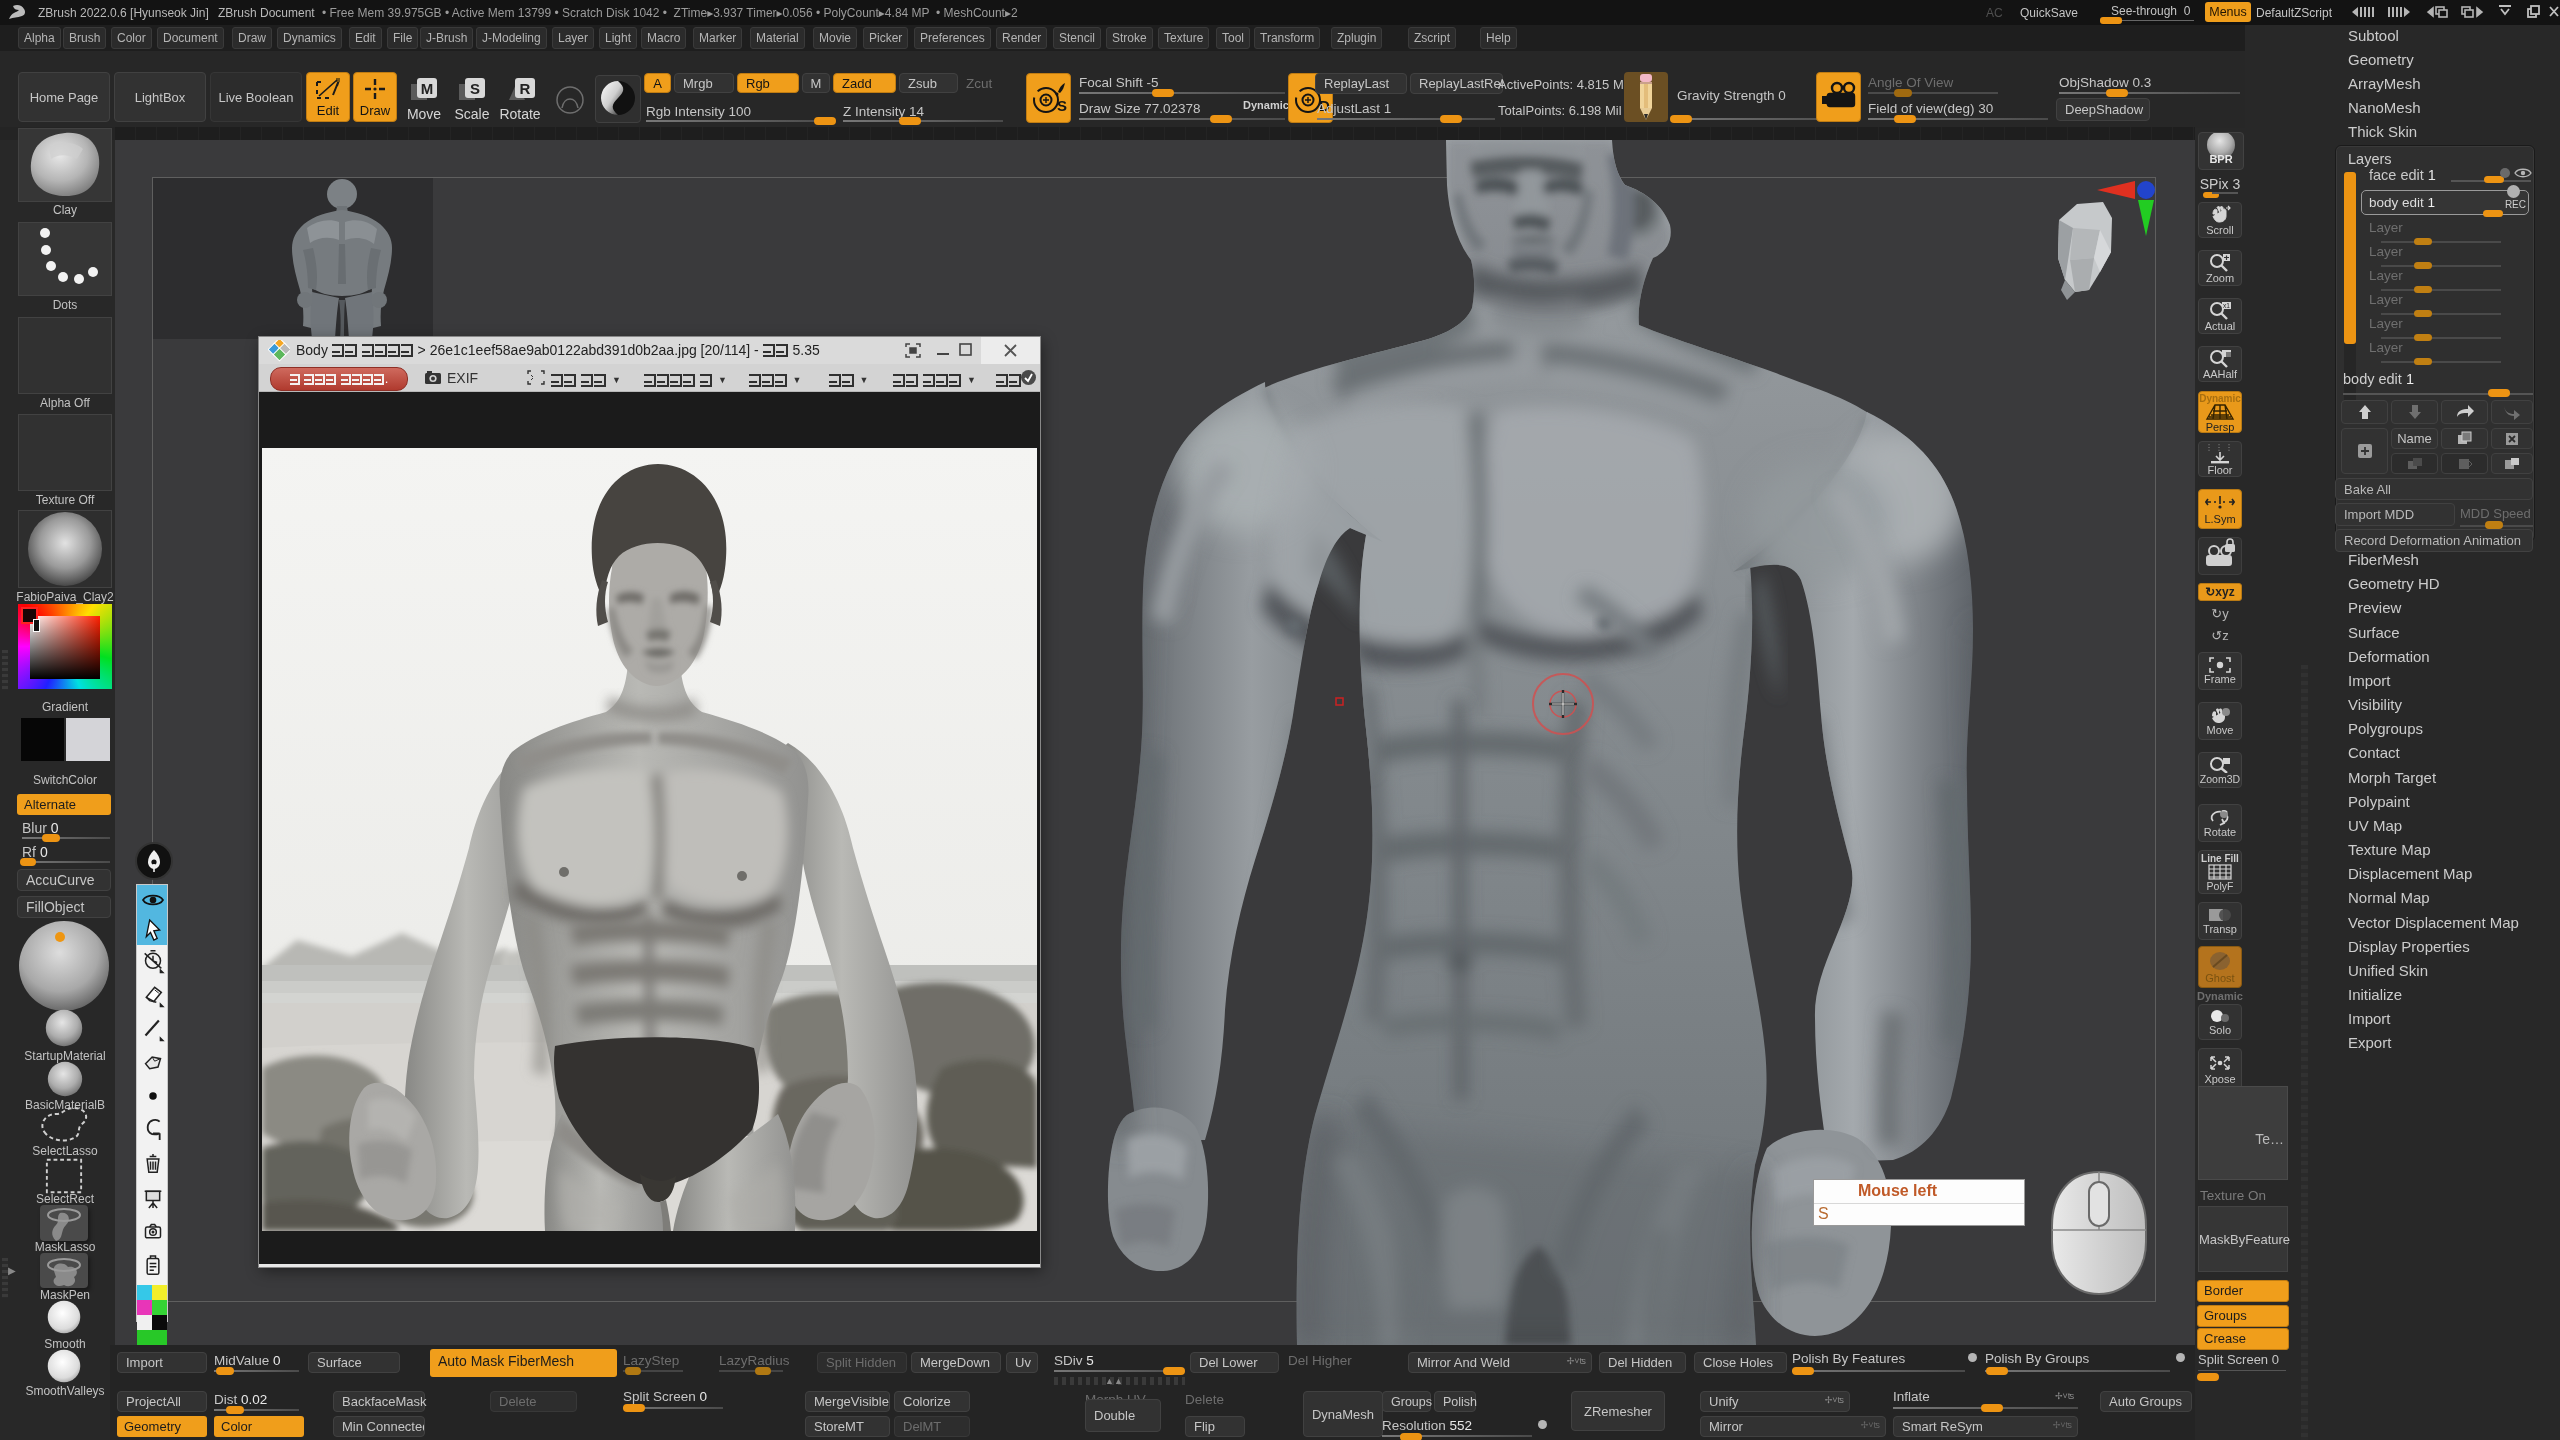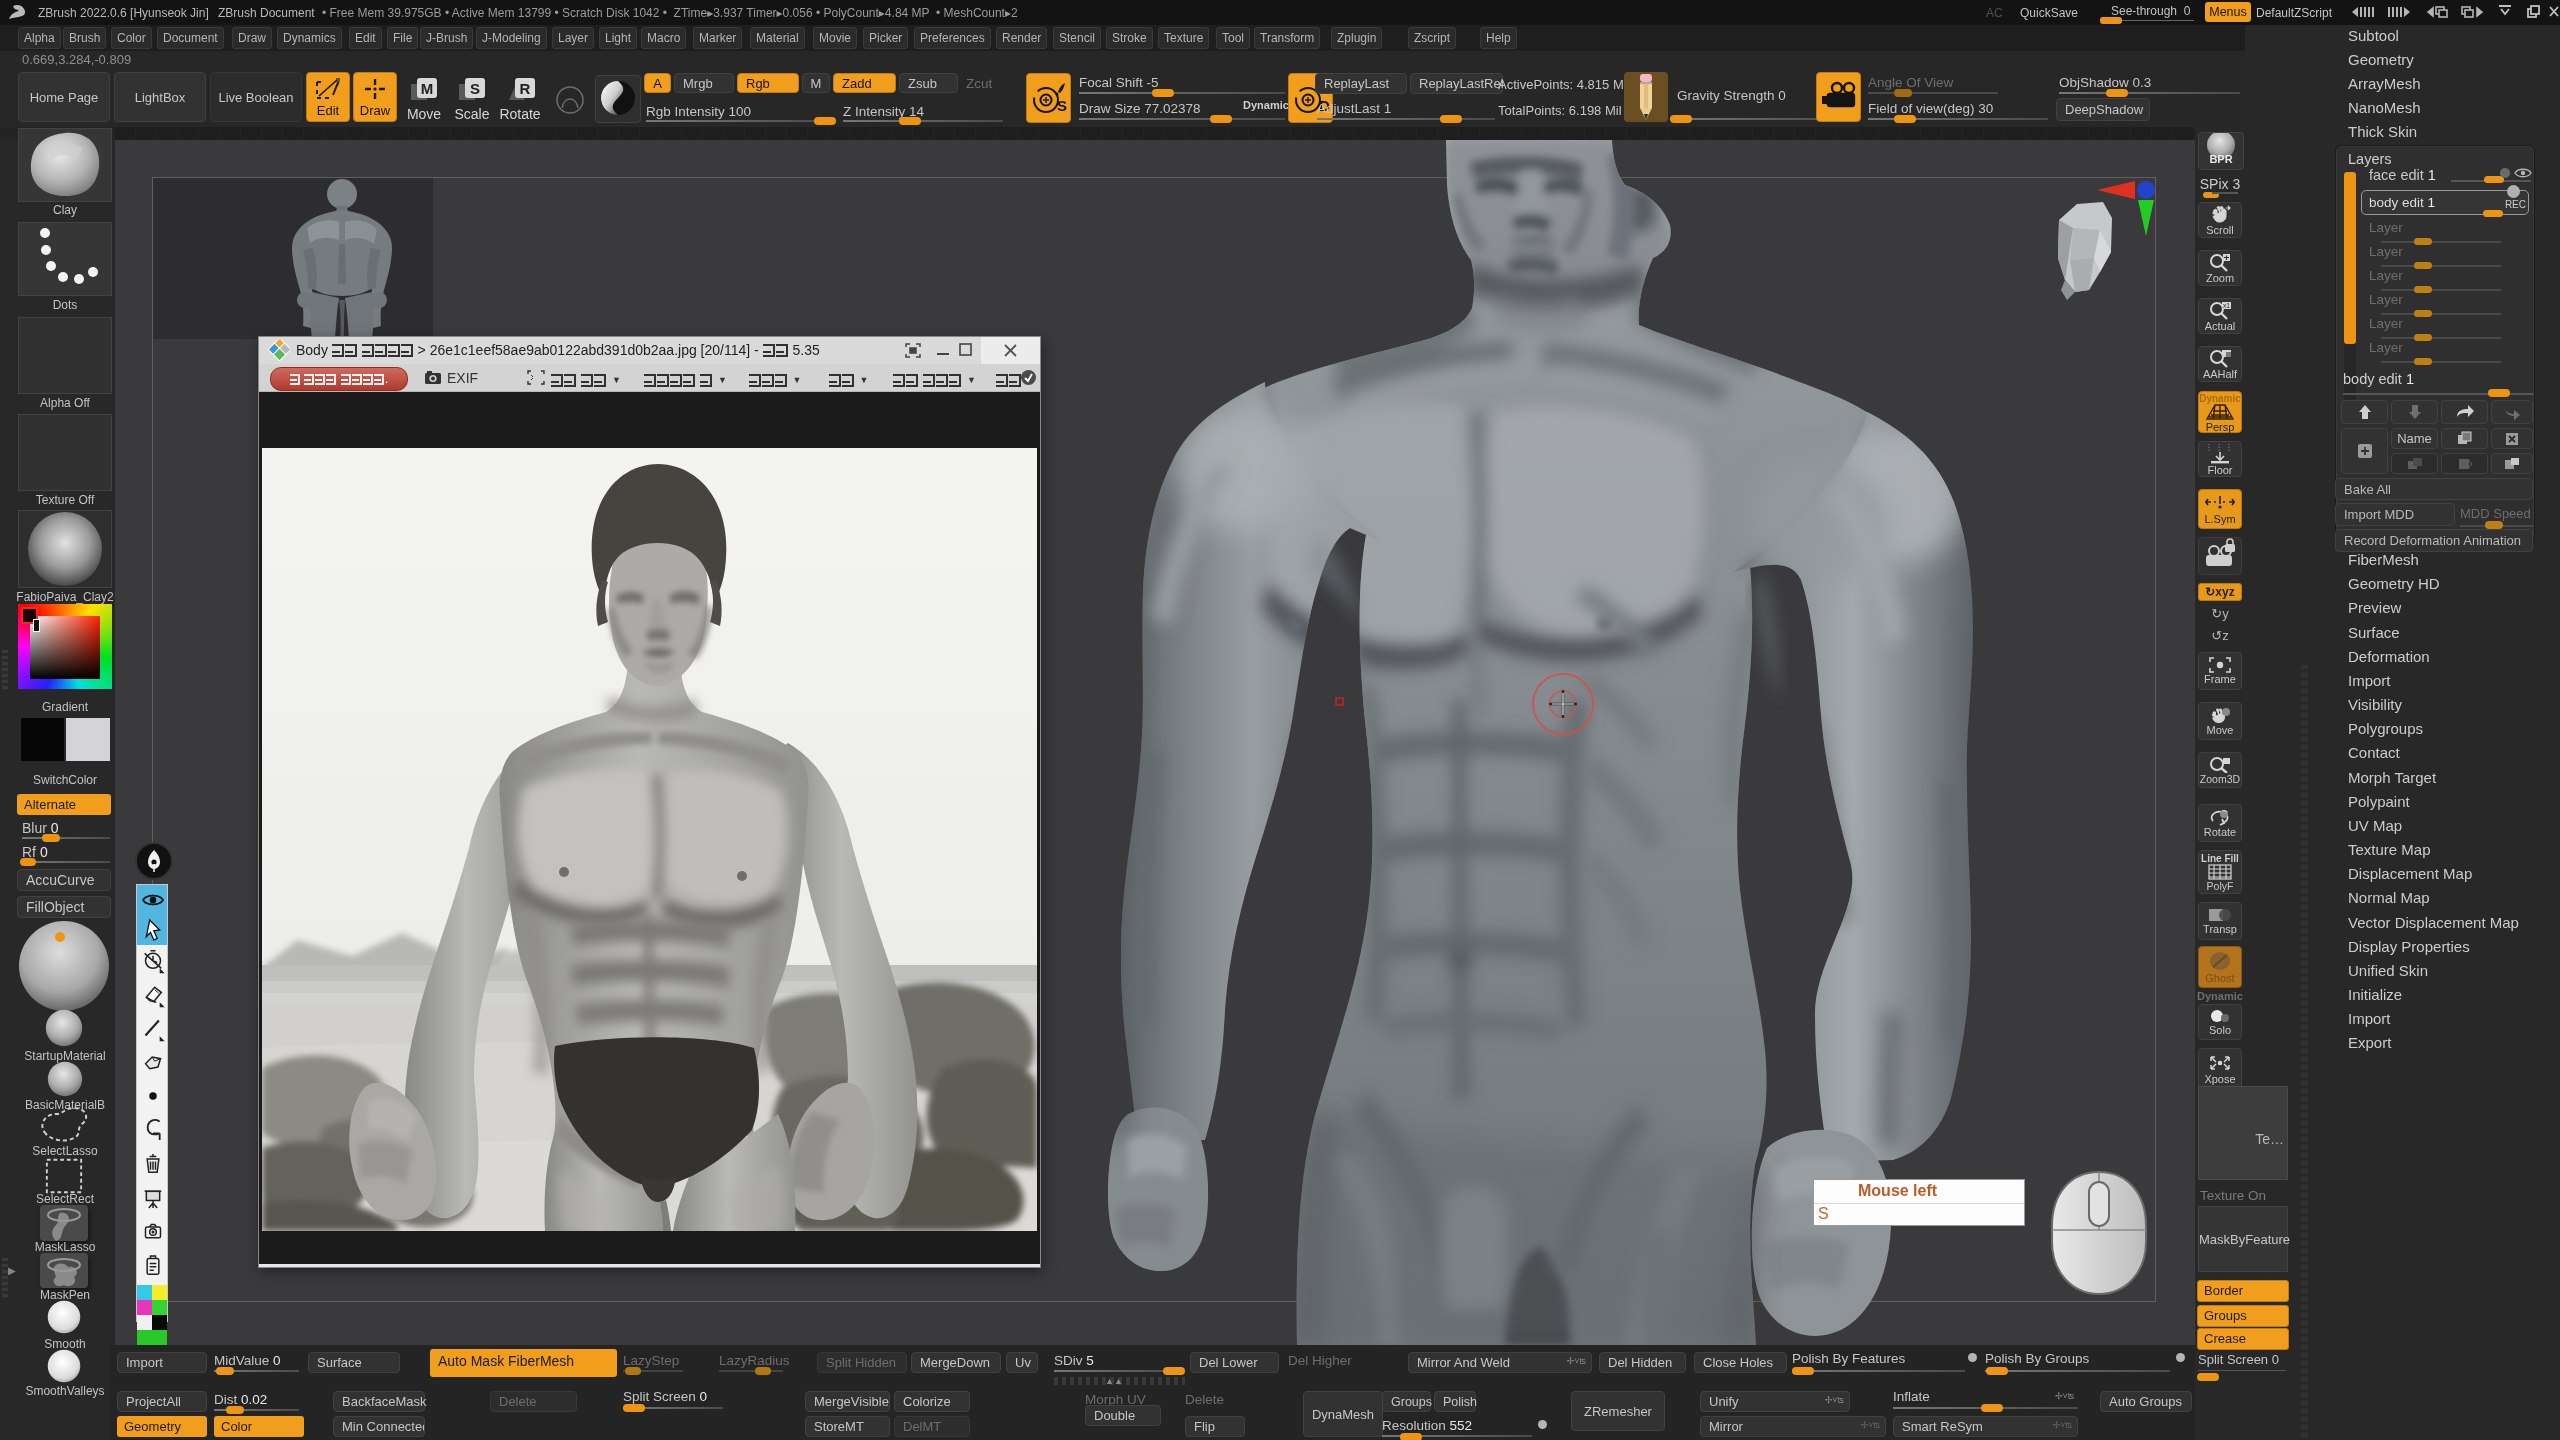--- a/index.html
+++ b/index.html
@@ -99,23 +99,20 @@
   <div class="mbtn" style="left:1053px;">Stencil</div>
   <div class="mbtn" style="left:1106px;">Stroke</div>
   <div class="mbtn" style="left:1158px;">Texture</div>
   <div class="mbtn" style="left:1216px;">Tool</div>
   <div class="mbtn" style="left:1254px;">Transform</div>
   <div class="mbtn" style="left:1331px;">Zplugin</div>
   <div class="mbtn" style="left:1408px;">Zscript</div>
   <div class="mbtn" style="left:1480px;">Help</div>
 </div>
 
-<div class="abs" style="left:0;top:51px;width:2560px;height:17px;background:#272727;">
-  <span class="abs" style="left:22px;top:1px;color:#8f8f8f;font-size:13px;">0.669,3.284,-0.809</span>
-</div>
 
 <div class="abs" style="left:0;top:68px;width:2560px;height:59px;background:#272727;" id="shelf">
   <div class="btn" style="left:18px;top:4px;width:92px;height:50px;">Home Page</div>
   <div class="btn" style="left:114px;top:4px;width:92px;height:50px;">LightBox</div>
   <div class="btn nob" style="left:210px;top:4px;width:92px;height:50px;">Live Boolean</div>
 
   <div class="btn obtn" style="left:306px;top:4px;width:44px;height:50px;flex-direction:column;font-size:13px;">
     <svg width="30" height="26" viewBox="0 0 30 26">
           <g stroke="#1a1a1a" stroke-width="2" fill="none">
             <path d="M4 6 H8 M4 6 V10 M4 14 V18 M4 22 H8 M12 22 H16 M24 10 L26 4 L20 19"></path>
@@ -1349,21 +1346,21 @@
   <div class="sline" style="left:1783px;top:62px;width:185px;"></div>
       <div class="sh" style="left:1871px;top:59px;"></div>
   <span class="abs" style="left:1945px;top:46px;font-size:9px;color:#8a8a8a;">✢˅ʦ</span>
   <div class="btn btnl" style="left:1990px;top:46px;width:92px;height:21px;">Auto Groups</div>
 
   <div class="abs" style="left:7px;top:71px;width:90px;height:21px;background:#f09e1b;border-radius:3px;color:#1c1c1c;font-size:13px;line-height:21px;padding-left:7px;box-sizing:border-box;">Geometry</div>
   <div class="abs" style="left:104px;top:71px;width:90px;height:21px;background:#f09e1b;border-radius:3px;color:#1c1c1c;font-size:13px;line-height:21px;padding-left:7px;box-sizing:border-box;">Color</div>
   <div class="btn btnl" style="left:223px;top:71px;width:92px;height:21px;overflow:hidden;">Min Connected P</div>
   <div class="btn btnl" style="left:695px;top:71px;width:85px;height:21px;">StoreMT</div>
   <div class="btn btnl graybtn" style="left:784px;top:71px;width:76px;height:21px;">DelMT</div>
-  <div class="btn btnl" style="left:975px;top:60px;width:76px;height:21px;">Double</div>
+  <div class="btn btnl" style="left:975px;top:54px;width:76px;height:33px;">Double</div>
   <div class="btn btnl" style="left:1075px;top:71px;width:60px;height:21px;">Flip</div>
   <span class="lbl" style="left:1272px;top:73px;">Resolution <span style="color:#e8e8e8">552</span></span>
   <div class="sline" style="left:1272px;top:90px;width:150px;"></div>
       <div class="sh" style="left:1290px;top:88px;"></div>
   <div class="abs" style="left:1428px;top:75px;width:9px;height:9px;border-radius:50%;background:#b5b5b5;"></div>
   <div class="btn btnl" style="left:1590px;top:71px;width:186px;height:21px;">Mirror<span style="position:absolute;right:5px;top:3px;font-size:9px;color:#666;">✢˅ʦ</span></div>
   <div class="btn btnl" style="left:1783px;top:71px;width:185px;height:21px;">Smart ReSym<span style="position:absolute;right:5px;top:3px;font-size:9px;color:#666;">✢˅ʦ</span></div>
 </div>
 
 </div>

